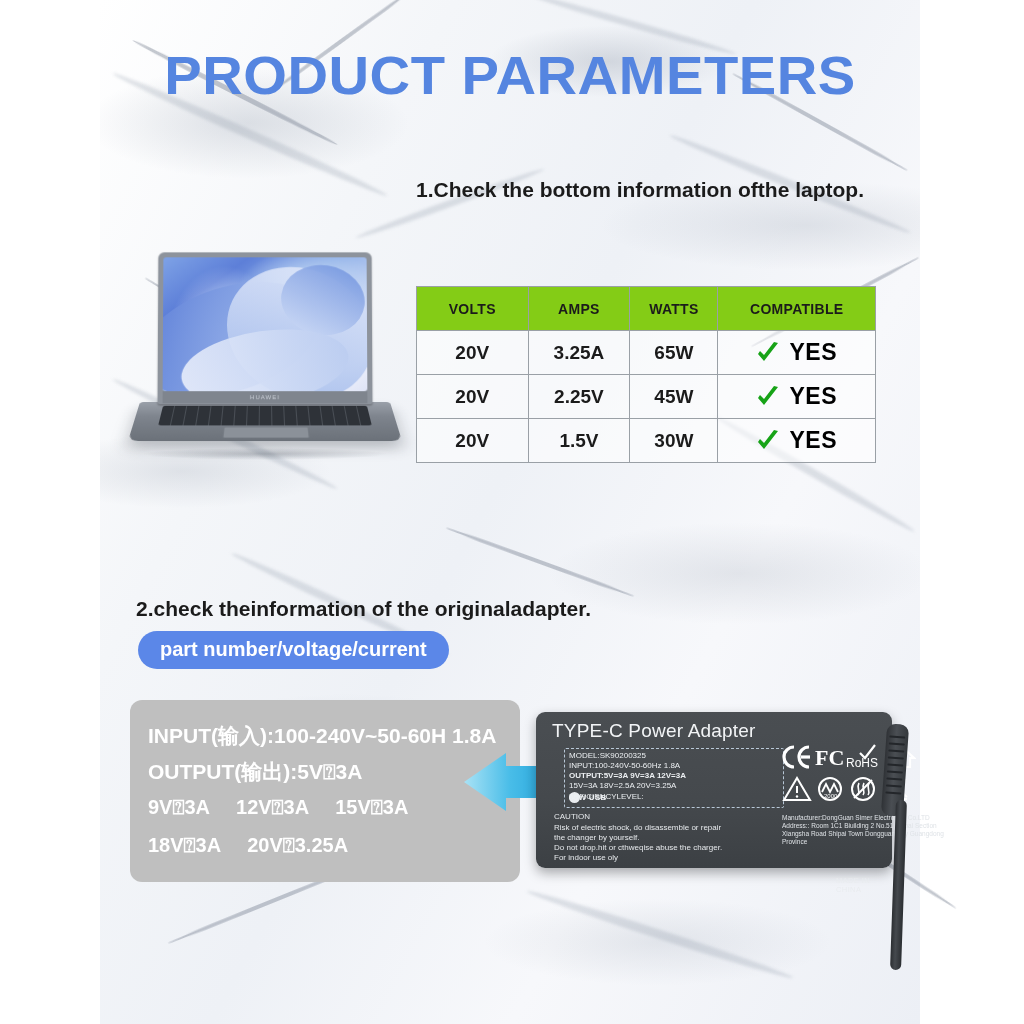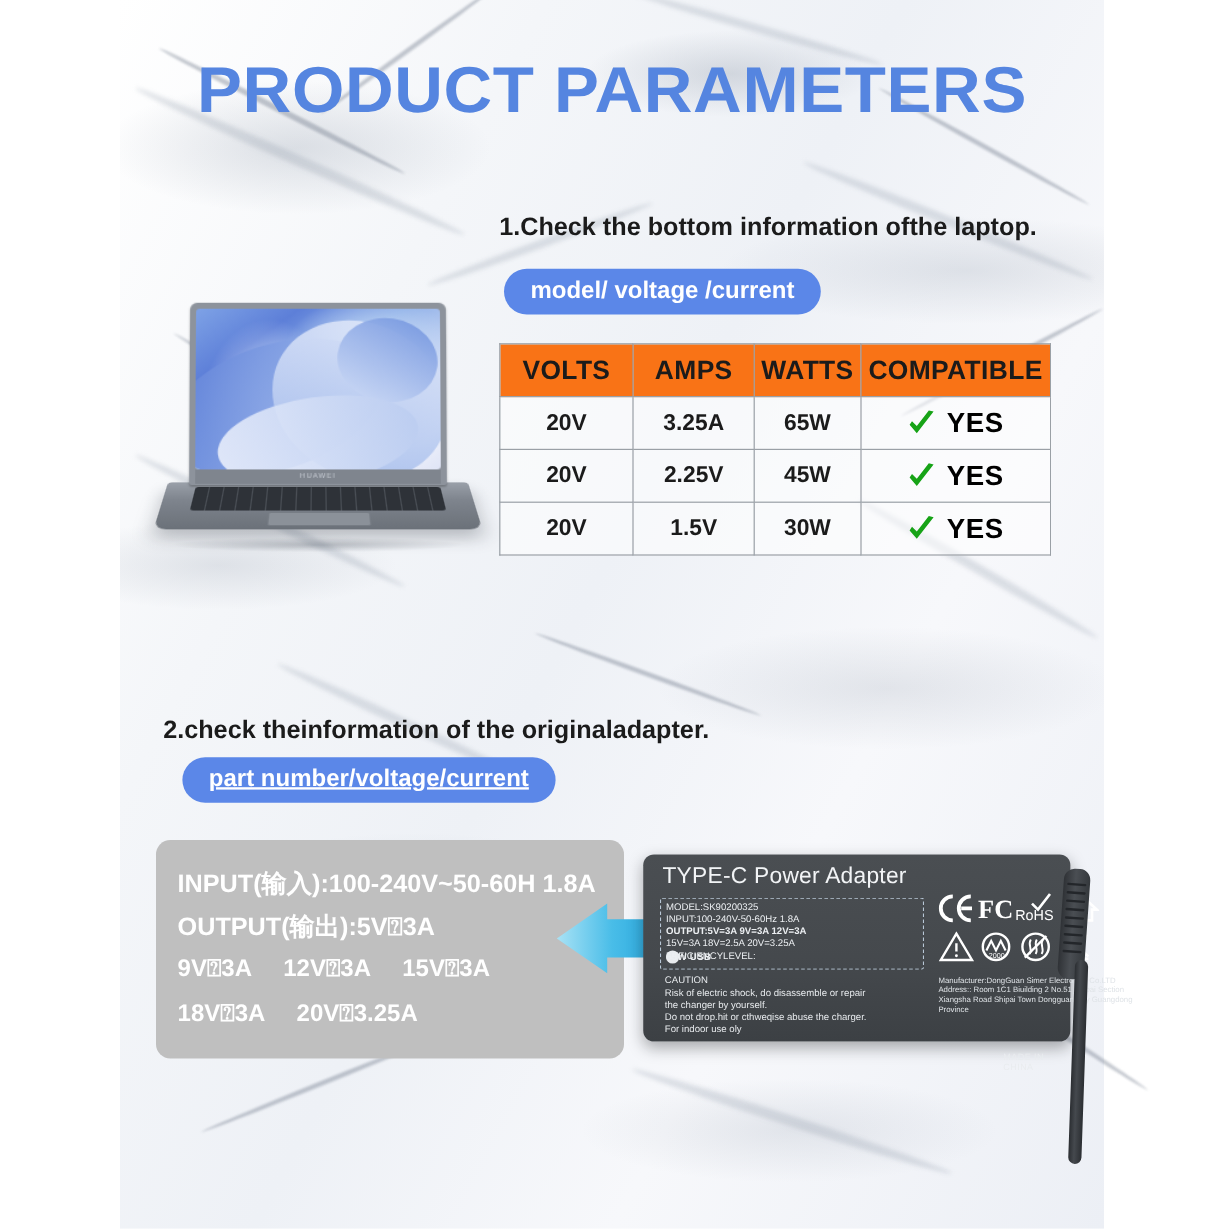--- a/index.html
+++ b/index.html
@@ -43,21 +43,21 @@
   #step1{left:416px;top:178px;}
   #step2{left:136px;top:597px;}
 
   .pill{
     position:absolute;display:inline-block;
     background:#5b87e8;color:#fff;border-radius:20px;
     font-size:20px;font-weight:bold;white-space:nowrap;
     padding:7px 22px 8px 22px;
   }
   #pill1{left:420px;top:224px;}
-  #pill2{left:152px;top:631px;text-decoration:underline;}
+  #pill2{left:138px;top:631px;}
 
   
   .laptop{position:absolute;left:140px;top:252px;width:250px;height:230px;}
   .lid{
     position:absolute;left:18px;top:0;width:214px;height:152px;
     background:#8d939c;border-radius:6px 6px 2px 2px;
     box-shadow:0 1px 2px rgba(0,0,0,.35);
     transform:perspective(620px) rotateX(2deg);
   }
   .screen{
@@ -103,21 +103,21 @@
     position:absolute;left:2px;top:196px;width:246px;height:12px;
     background:radial-gradient(ellipse at 50% 50%, rgba(70,78,90,.30), rgba(70,78,90,0) 70%);
   }
 
   
   .tbl{position:absolute;left:416px;top:286px;width:460px;border-collapse:collapse;}
   .tbl td,.tbl th{
     border:1px solid #9aa0a6;font-size:19px;font-weight:bold;color:#1b1b1b;
     text-align:center;height:43px;padding:0;
   }
-  .tbl th{background:#f97316;font-size:22px;letter-spacing:.3px;}
+  .tbl th{background:#84cc16;font-size:14px;letter-spacing:.3px;}
   .tbl td{background:rgba(255,255,255,.55);}
   .c0{width:112px;} .c1{width:102px;} .c2{width:88px;} .c3{width:158px;}
   .yes{color:#000000;font-size:23px;font-weight:bold;letter-spacing:.5px;}
   .chk{
     display:inline-block;width:24px;height:24px;vertical-align:-5px;margin-right:9px;
   }
 
   
   .specs{
     position:absolute;left:130px;top:700px;width:390px;height:182px;
@@ -138,21 +138,21 @@
     position:absolute;left:536px;top:712px;width:356px;height:156px;
     background:linear-gradient(180deg,#4a4e52 0%, #45494d 55%, #3c4044 100%);
     border-radius:9px;
     box-shadow:0 5px 12px rgba(20,22,26,.35);
   }
   .ad-title{
     position:absolute;left:16px;top:8px;font-size:19px;color:#f2f4f6;font-weight:normal;
     letter-spacing:.2px;white-space:nowrap;
   }
   .ad-box{
-    position:absolute;left:14px;top:36px;width:218px;height:58px;
+    position:absolute;left:28px;top:36px;width:218px;height:58px;
     border:1px dashed #b8c7d6;border-radius:2px;
   }
   .ad-box div{
     position:absolute;left:4px;color:#eceff2;font-size:8px;line-height:9px;white-space:nowrap;
     font-family:"Liberation Sans","DejaVu Sans",sans-serif;
   }
   .bl1{top:2px;} .bl2{top:12px;} .bl3{top:22px;font-weight:bold;} .bl4{top:32px;} .bl5{top:43px;}
   .eff-dot{
     position:absolute;left:96px;top:43px;width:11px;height:11px;border-radius:50%;
     background:#e9ecef;color:#4a4e52;font-size:7px;line-height:11px;text-align:center;font-weight:bold;
@@ -206,21 +206,20 @@
     <div class="vein soft" style="left:120px;top:600px;width:240px;height:8px;transform:rotate(25deg);"></div>
     <div class="vein" style="left:60px;top:900px;width:220px;height:4px;transform:rotate(-22deg);"></div>
     <div class="vein soft" style="left:420px;top:930px;width:280px;height:9px;transform:rotate(18deg);"></div>
     <div class="vein" style="left:700px;top:860px;width:170px;height:4px;transform:rotate(33deg);"></div>
     <div class="vein soft" style="left:250px;top:200px;width:200px;height:7px;transform:rotate(-20deg);"></div>
   </div>
 
   <div class="title">PRODUCT PARAMETERS</div>
 
   <div class="step" id="step1">1.Check the bottom information ofthe laptop.</div>
-  <div class="pill" id="pill1">model/ voltage /current</div>
 
   <div class="laptop">
     <div class="base">
       <div class="keys"></div>
       <div class="trackpad"></div>
     </div>
     <div class="lid">
       <div class="screen">
         <div class="swirl s1"></div>
         <div class="swirl s2"></div>

